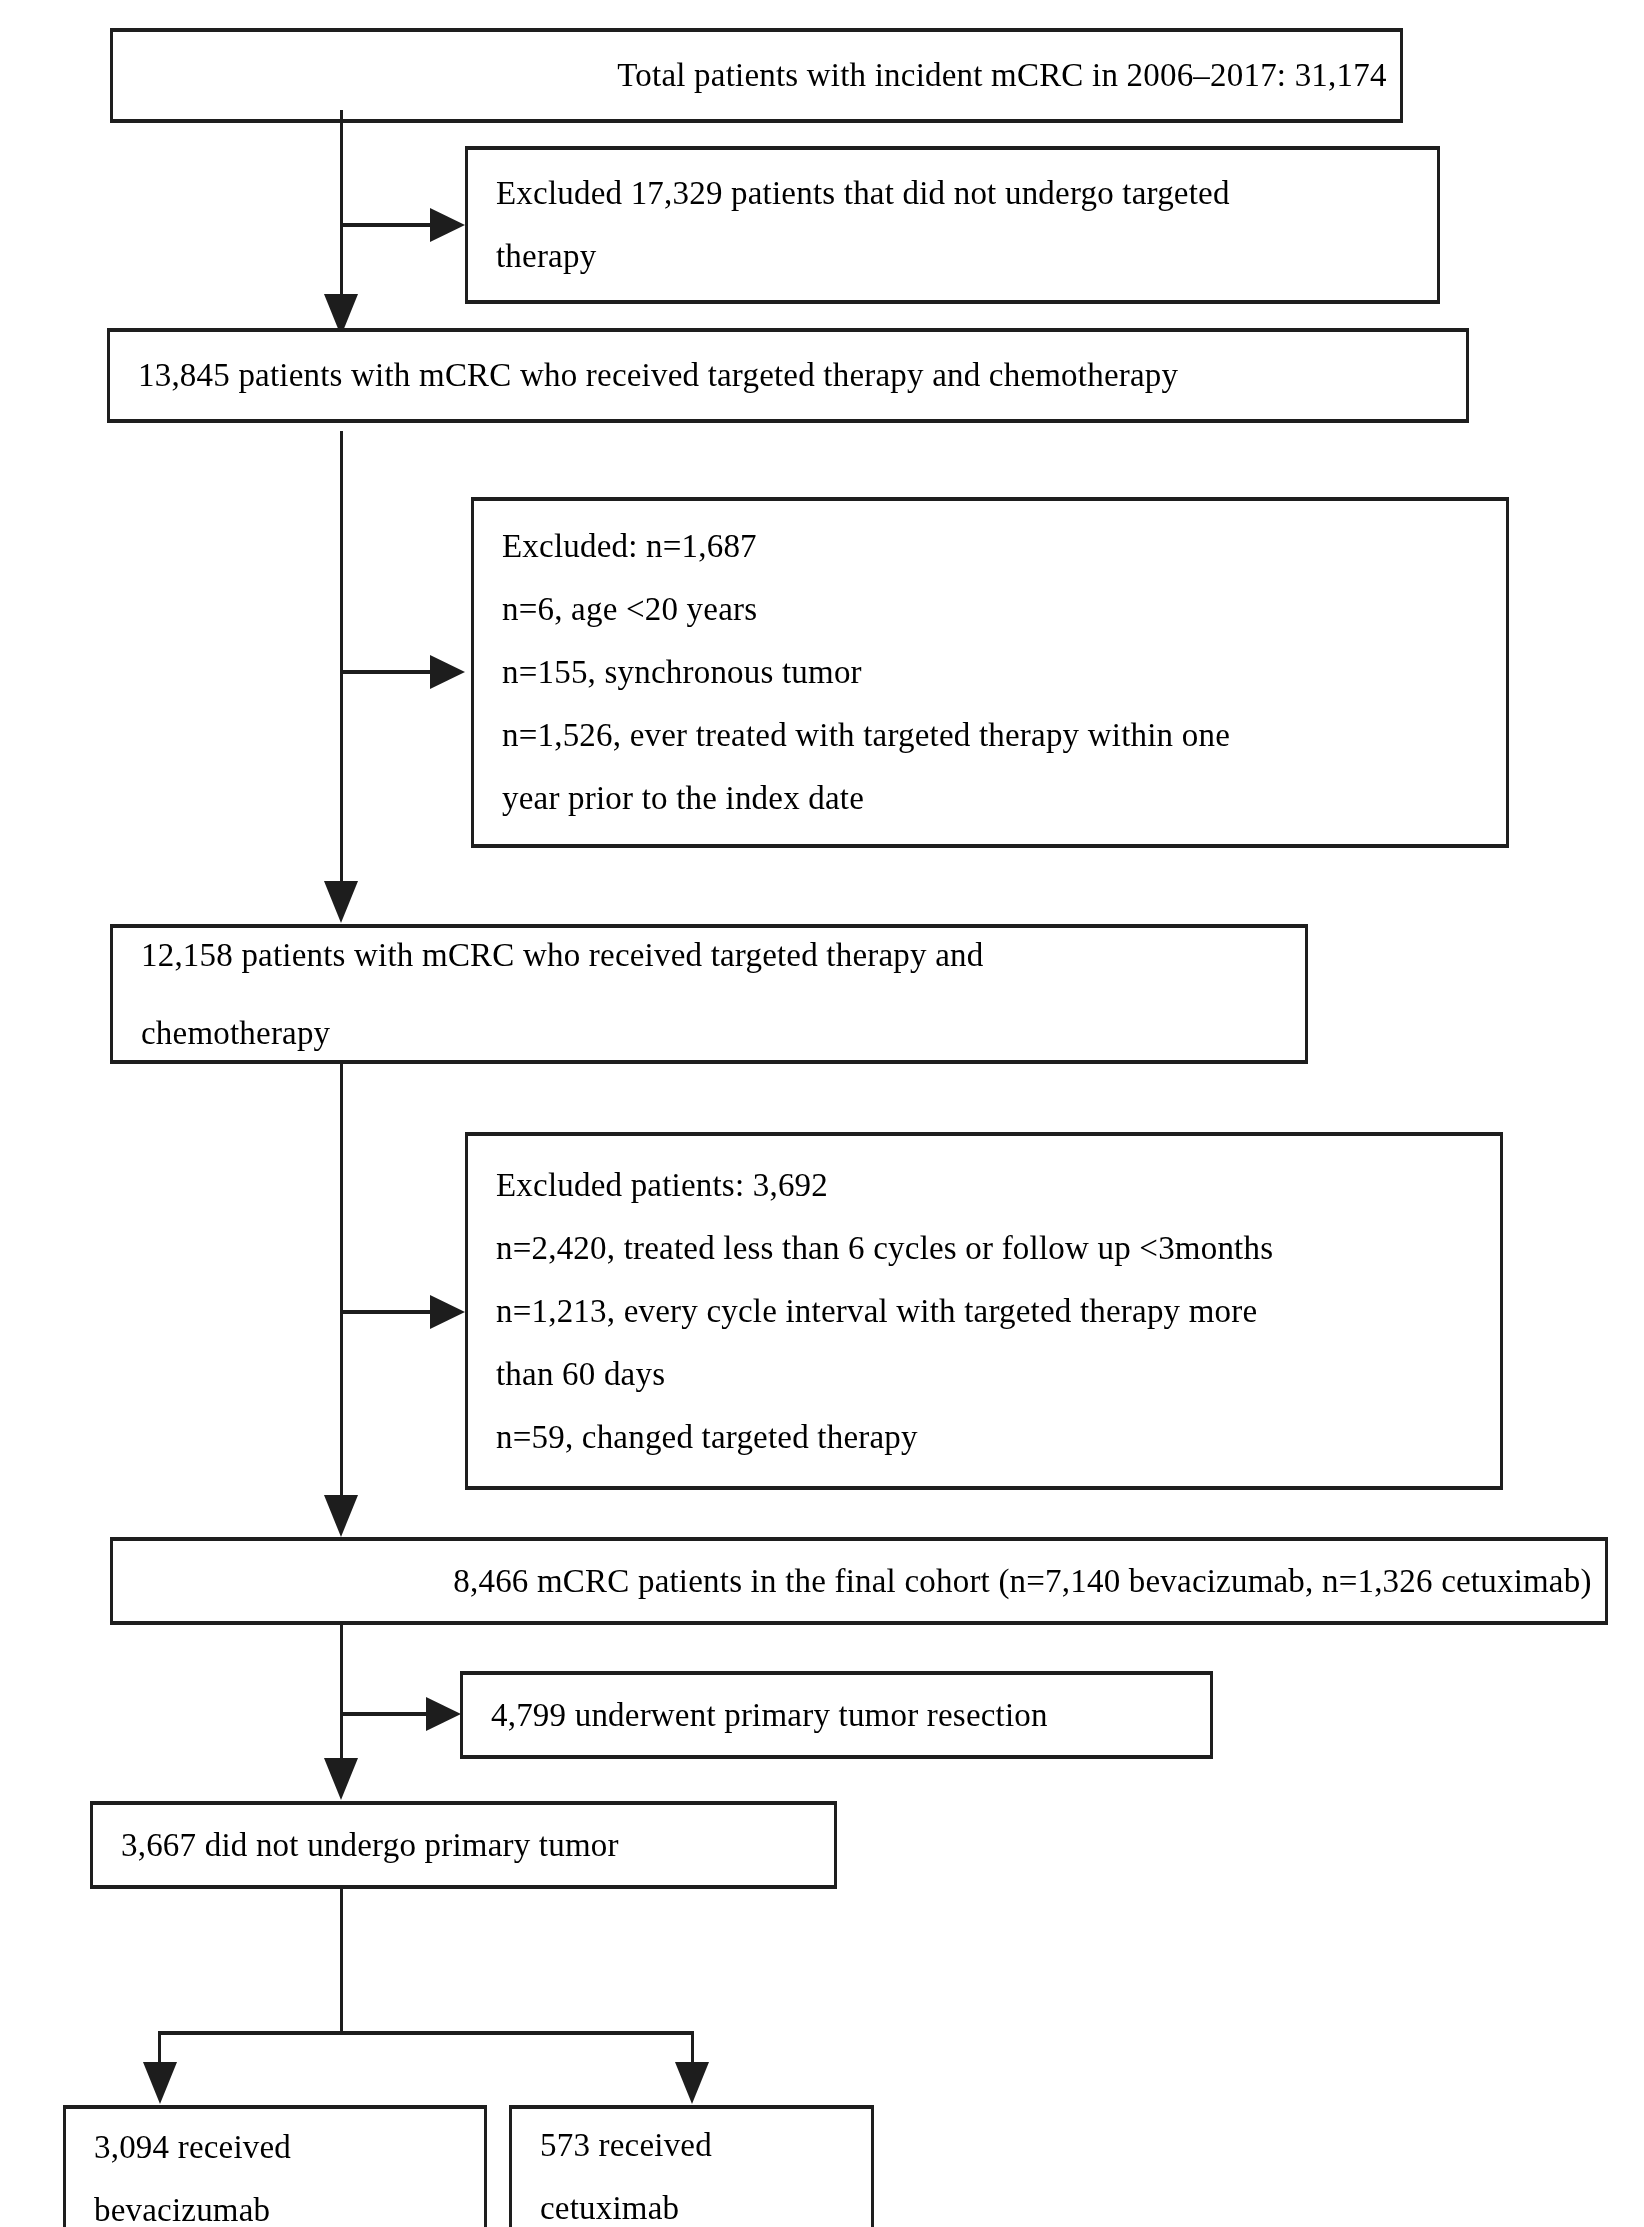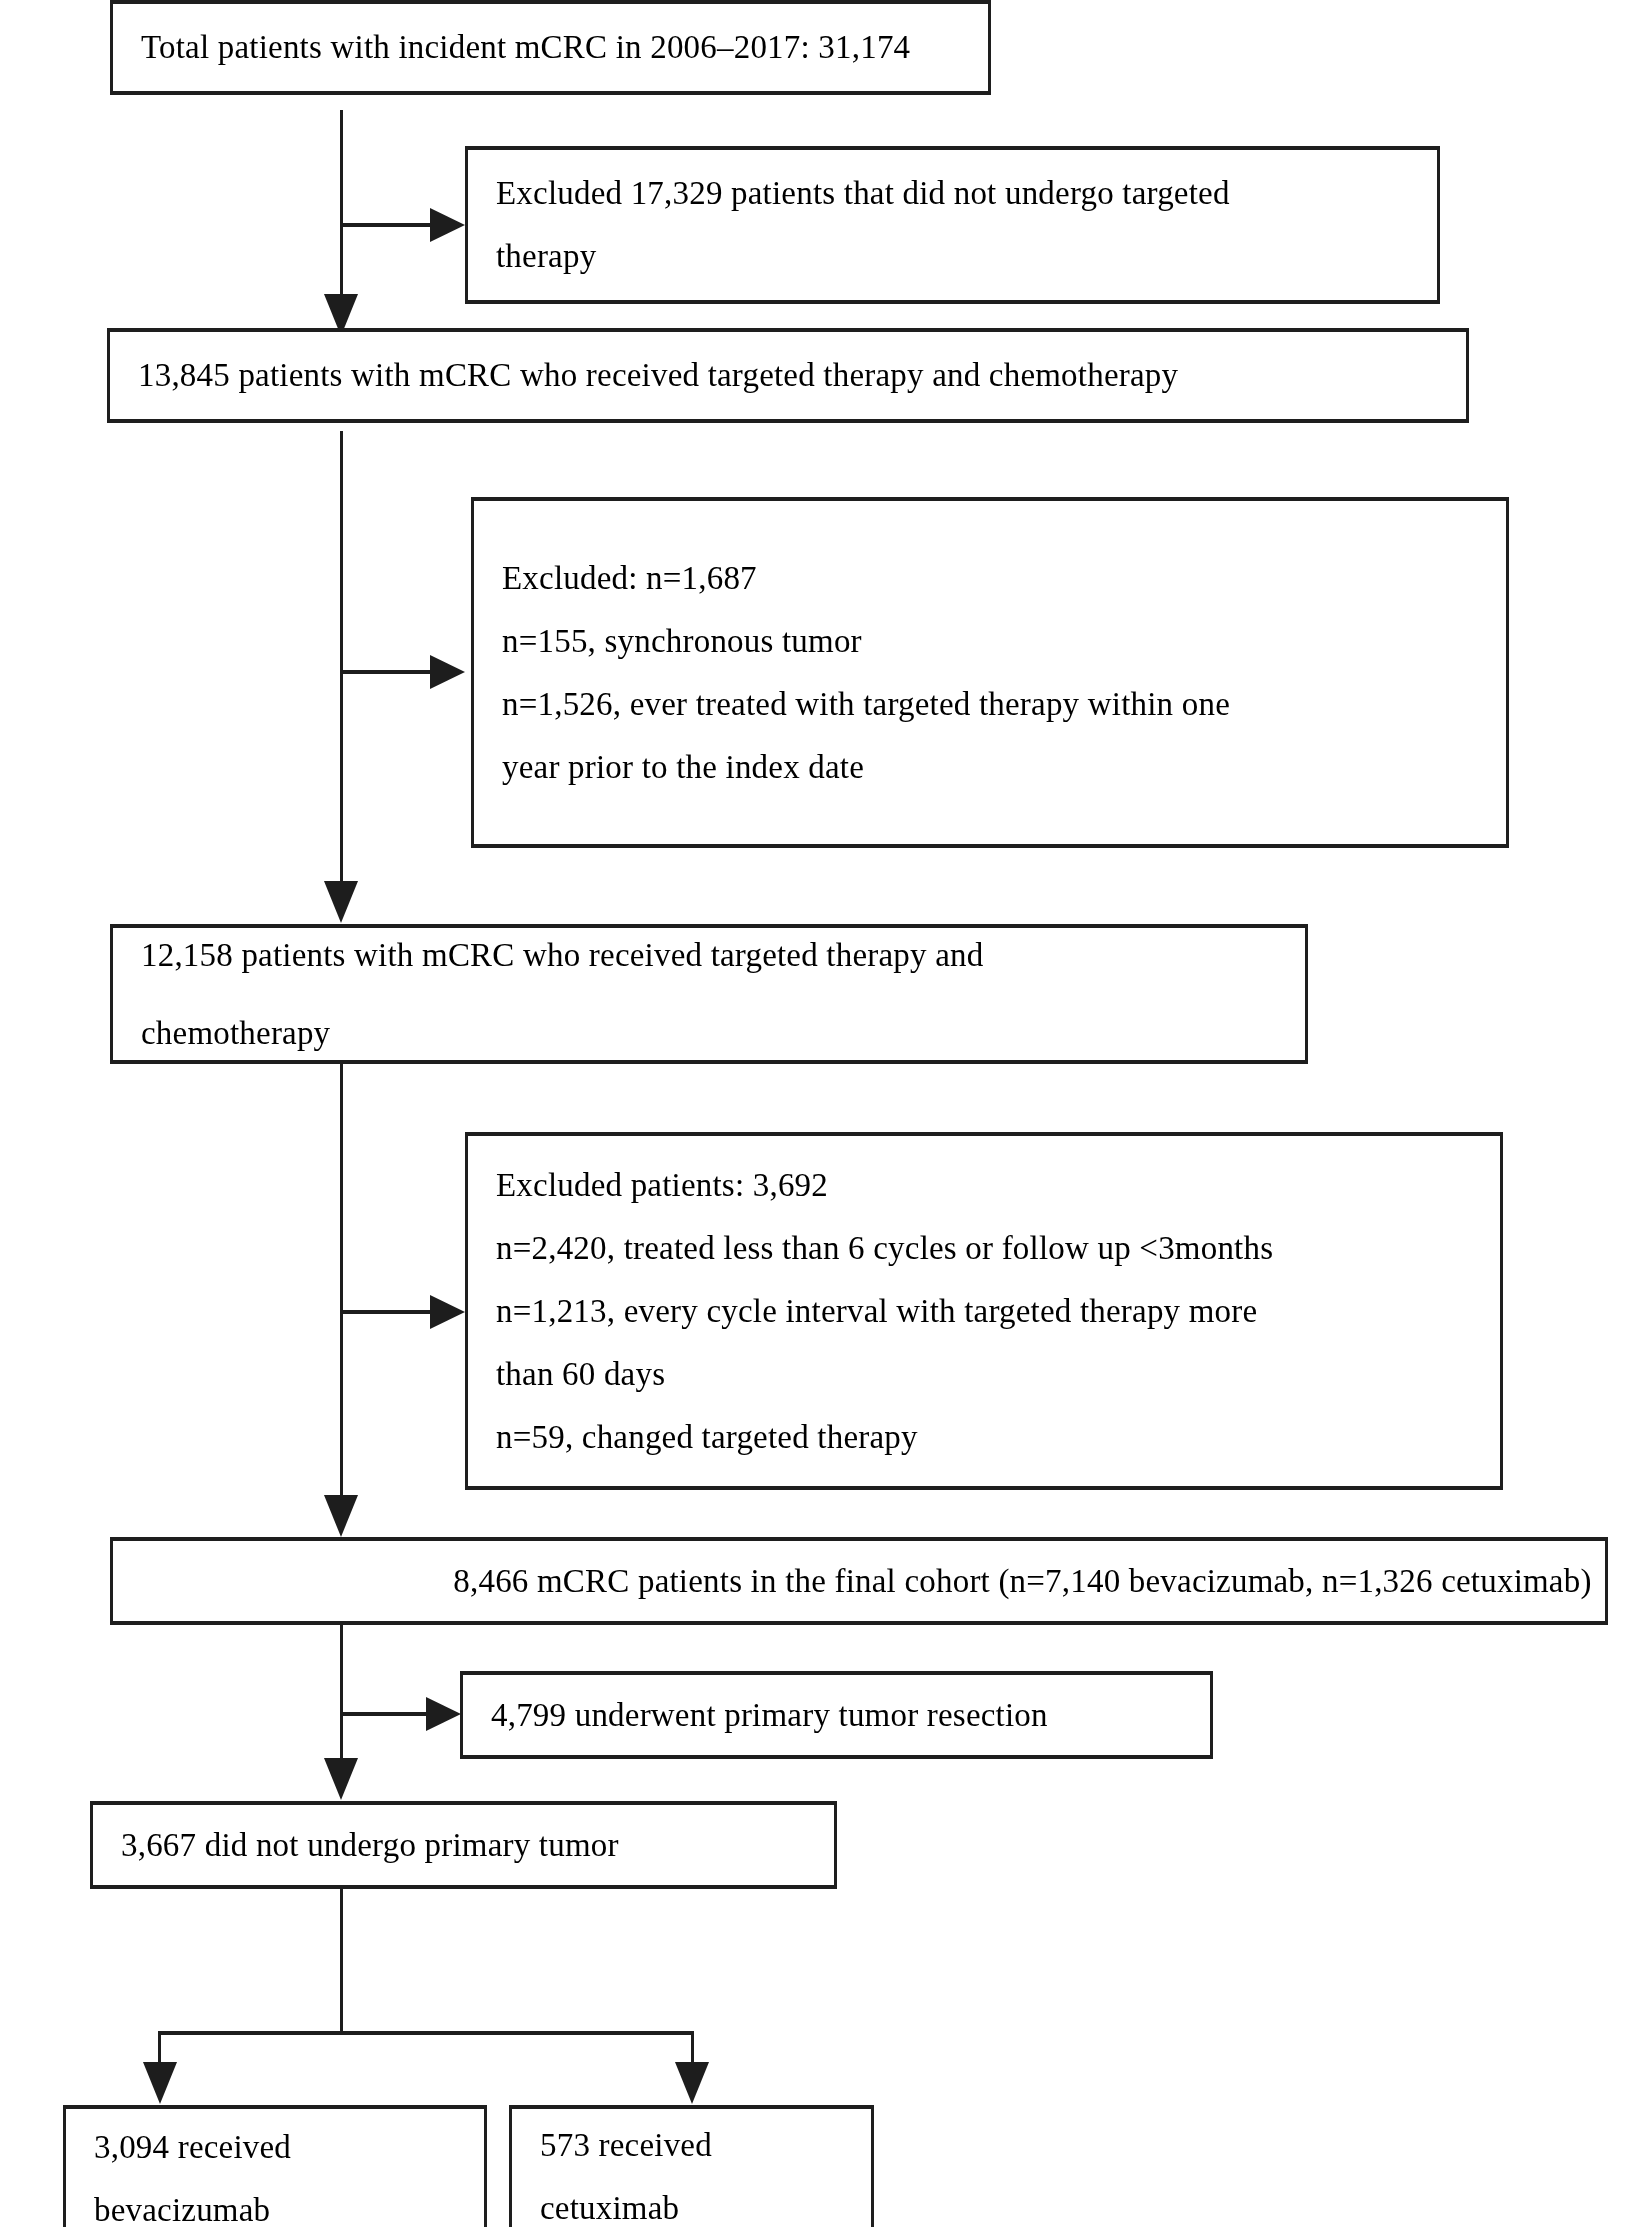--- a/index.html
+++ b/index.html
@@ -42,21 +42,21 @@
     border-top:17px solid transparent;
     border-bottom:17px solid transparent;
     border-left:35px solid var(--c-line);
   }
 </style>
 </head>
 <body>
 
 <div id="canvas">
 
-  <div class="box" style="left:110px;top:0;width:881px;height:95px;">
+  <div class="box" style="left:110px;top:28px;width:1293px;height:95px;text-align:right;">
     <div class="ln">Total patients with incident mCRC in 2006–2017: 31,174</div>
   </div>
 
   <div class="vline" style="left:340px;top:110px;width:3.1px;height:189px;"></div>
   <div class="arrow-down" style="left:324px;top:294px;"></div>
   <div class="hline" style="left:341px;top:223px;width:89px;height:4px;"></div>
   <div class="arrow-right" style="left:430px;top:208px;"></div>
 
   <div class="box" style="left:465px;top:146px;width:975px;height:158px;">
     <div class="ln">Excluded 17,329 patients that did not undergo targeted</div>
@@ -67,20 +67,21 @@
     <div class="ln">13,845 patients with mCRC who received targeted therapy and chemotherapy</div>
   </div>
 
   <div class="vline" style="left:340px;top:431px;width:3.1px;height:450px;"></div>
   <div class="arrow-down" style="left:324px;top:881px;"></div>
   <div class="hline" style="left:341px;top:670px;width:89px;height:4px;"></div>
   <div class="arrow-right" style="left:430px;top:655px;"></div>
 
   <div class="box" style="left:465px;top:497px;width:1038px;height:351px;margin-left:6px;">
     <div class="ln">Excluded: n=1,687</div>
+    <div class="ln">n=6, age &lt;20 years</div>
     <div class="ln">n=155, synchronous tumor</div>
     <div class="ln">n=1,526, ever treated with targeted therapy within one</div>
     <div class="ln">year prior to the index date</div>
   </div>
 
   <div class="box" style="left:110px;top:924px;width:1198px;height:140px;gap:15px;">
     <div class="ln">12,158 patients with mCRC who received targeted therapy and</div>
     <div class="ln">chemotherapy</div>
   </div>
 

